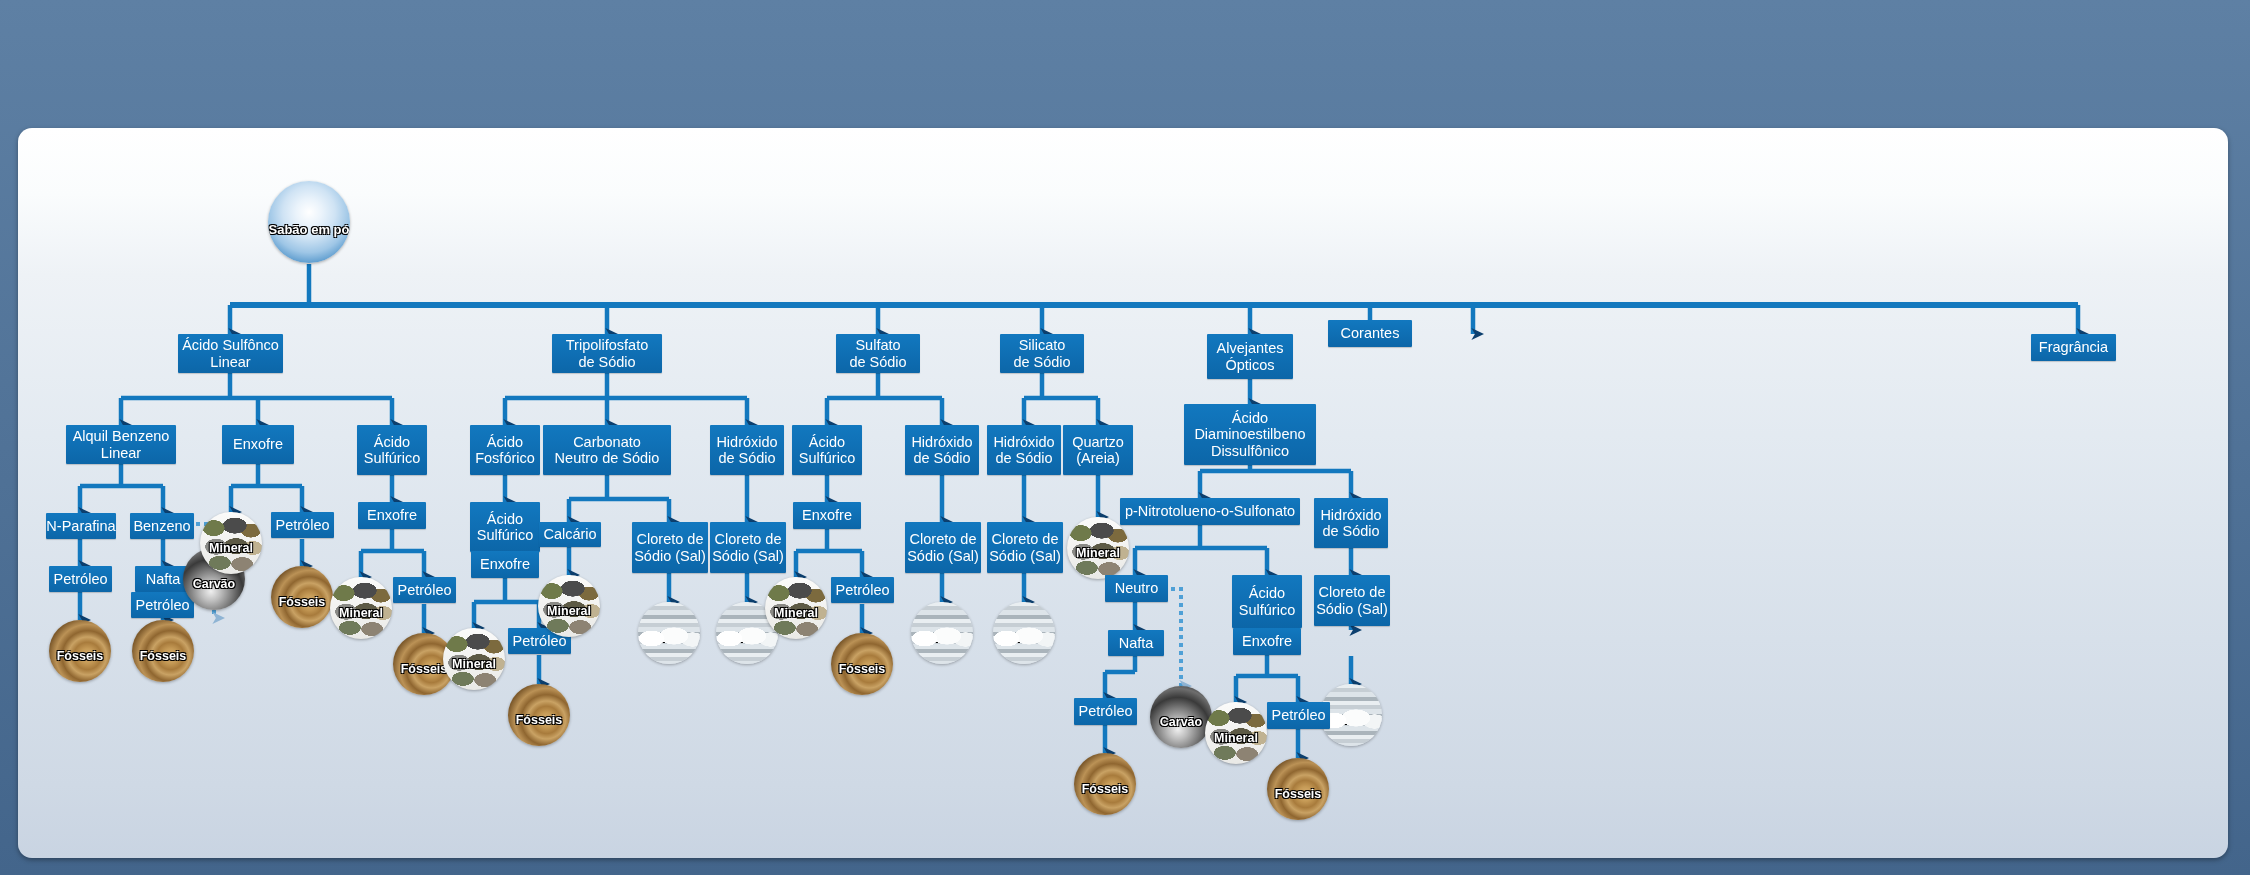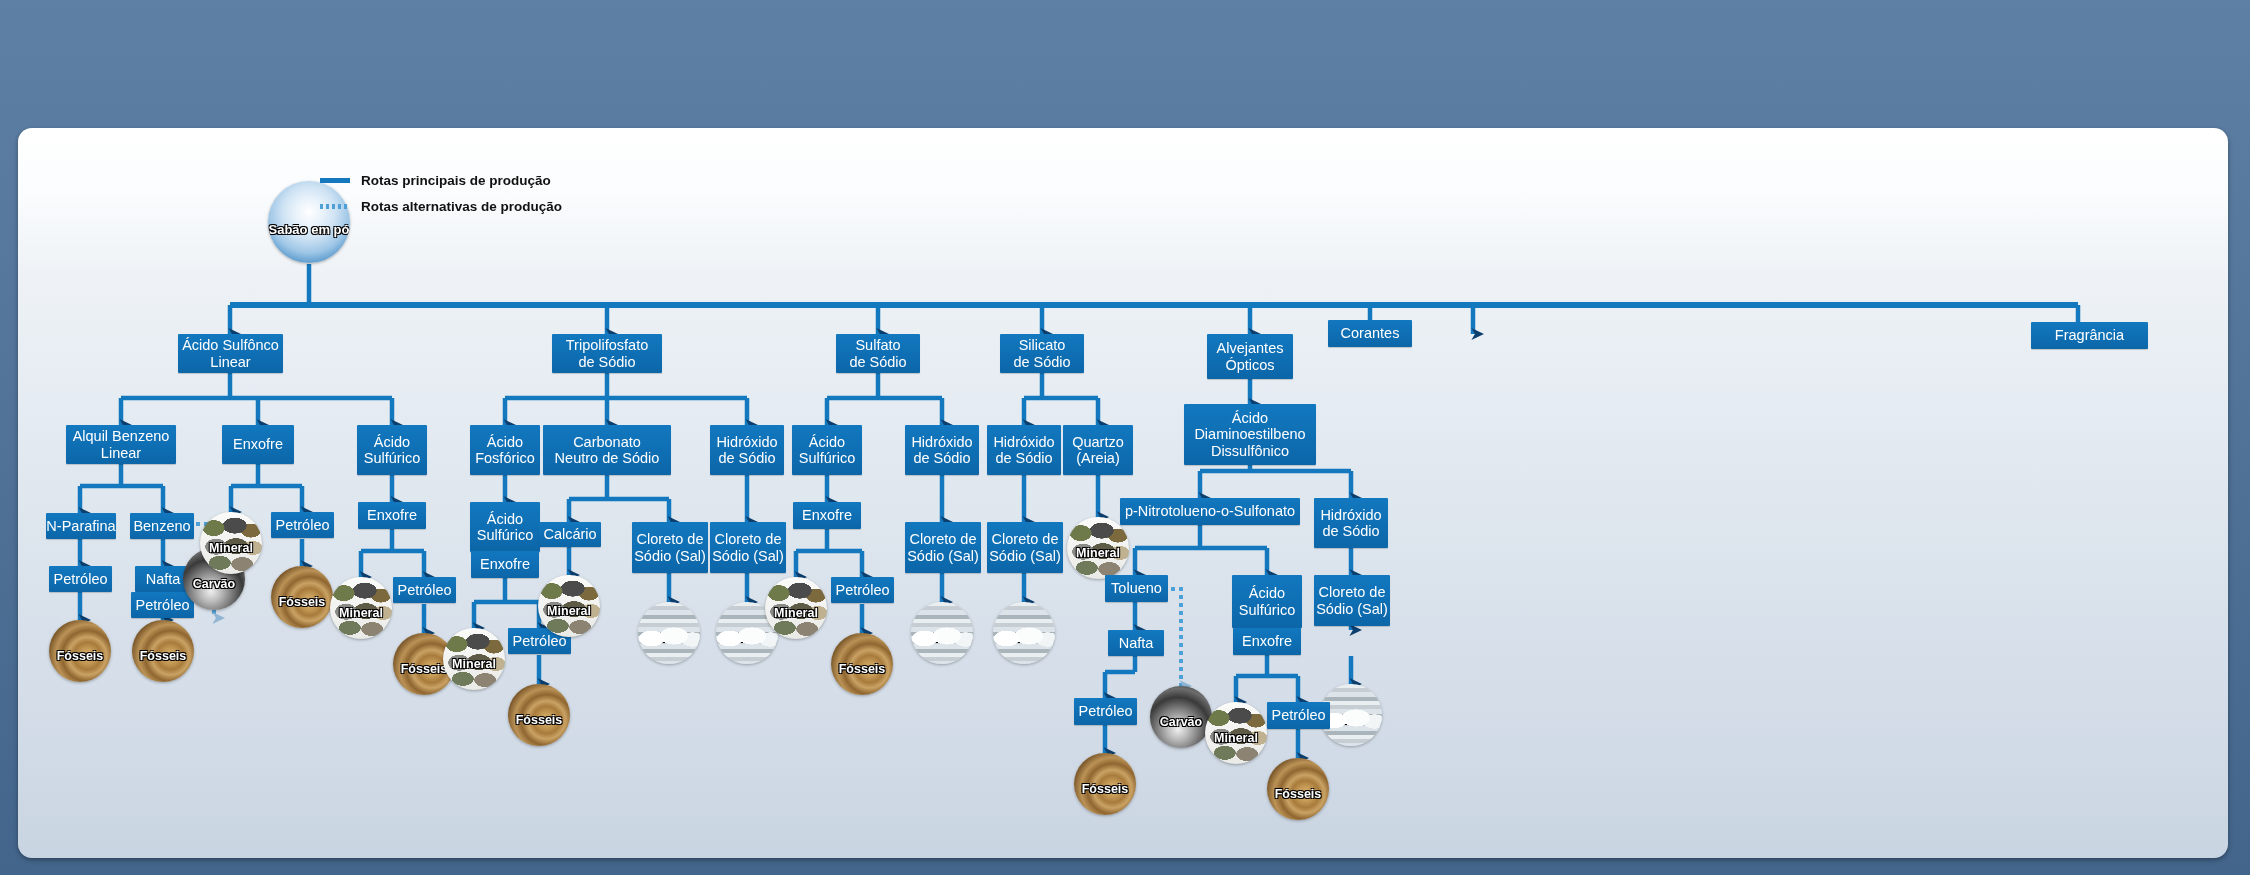--- a/index.html
+++ b/index.html
@@ -233,50 +233,40 @@
         <g stroke="#4fa0d6" stroke-width="4" fill="none" stroke-dasharray="4 4" stroke-linecap="butt">
           <path d="M170 396 L196 396 L196 490" marker-end="url(#arrUpLight)"></path>
           <path d="M1145 461 L1163 461 L1163 558" marker-end="url(#arrUpLight)"></path>
         </g>
       </svg>
 
       <div id="soap-node" class="circ soap" style="left:250px; top:53px;">
         <div class="cap">Sabão em pó</div>
       </div>
 
-      <div id="legend">
-        <div class="lg-row">
-          <span class="lg-sw-main"></span>
-          <span class="lg-txt">Rotas principais de produção</span>
-        </div>
-        <div class="lg-row">
-          <span class="lg-sw-alt"></span>
-          <span class="lg-txt">Rotas alternativas de produção</span>
-        </div>
-      </div>
 
       <div class="node" style="left:160px; top:206px; width:105px; height:39px;">
         <span>Ácido Sulfônco<br>Linear</span>
       </div>
       <div class="node" style="left:534px; top:206px; width:110px; height:39px;">
         <span>Tripolifosfato<br>de Sódio</span>
       </div>
       <div class="node" style="left:818px; top:206px; width:84px; height:39px;">
         <span>Sulfato<br>de Sódio</span>
       </div>
       <div class="node" style="left:982px; top:206px; width:84px; height:39px;">
         <span>Silicato<br>de Sódio</span>
       </div>
       <div class="node" style="left:1189px; top:206px; width:86px; height:45px;">
         <span>Alvejantes<br>Ópticos</span>
       </div>
       <div class="node" style="left:1310px; top:192px; width:84px; height:27px;">
         <span>Corantes</span>
       </div>
-      <div class="node" style="left:2013px; top:194px; width:117px; height:27px;">
+      <div class="node" style="left:2013px; top:206px; width:85px; height:27px;">
         <span>Fragrância</span>
       </div>
 
       <div class="node" style="left:48px; top:297px; width:110px; height:39px;">
         <span>Alquil Benzeno<br>Linear</span>
       </div>
       <div class="node" style="left:204px; top:297px; width:72px; height:39px;">
         <span>Enxofre</span>
       </div>
       <div class="node" style="left:339px; top:297px; width:70px; height:50px;">
@@ -428,21 +418,21 @@
         <span>Hidróxido<br>de Sódio</span>
       </div>
       <div class="node" style="left:1296px; top:447px; width:76px; height:51px;">
         <span>Cloreto de<br>Sódio (Sal)</span>
       </div>
       <div class="circ salina" style="left:1302px; top:556px;">
         <div class="cap">Salina</div>
       </div>
 
       <div class="node" style="left:1087px; top:447px; width:63px; height:27px;">
-        <span>Tolueno</span>
+        <span>Neutro</span>
       </div>
       <div class="node" style="left:1090px; top:502px; width:56px; height:26px;">
         <span>Nafta</span>
       </div>
       <div class="node" style="left:1056px; top:570px; width:63px; height:27px;">
         <span>Petróleo</span>
       </div>
       <div class="circ fossil" style="left:1056px; top:625px;">
         <div class="cap">Fósseis</div>
       </div>

